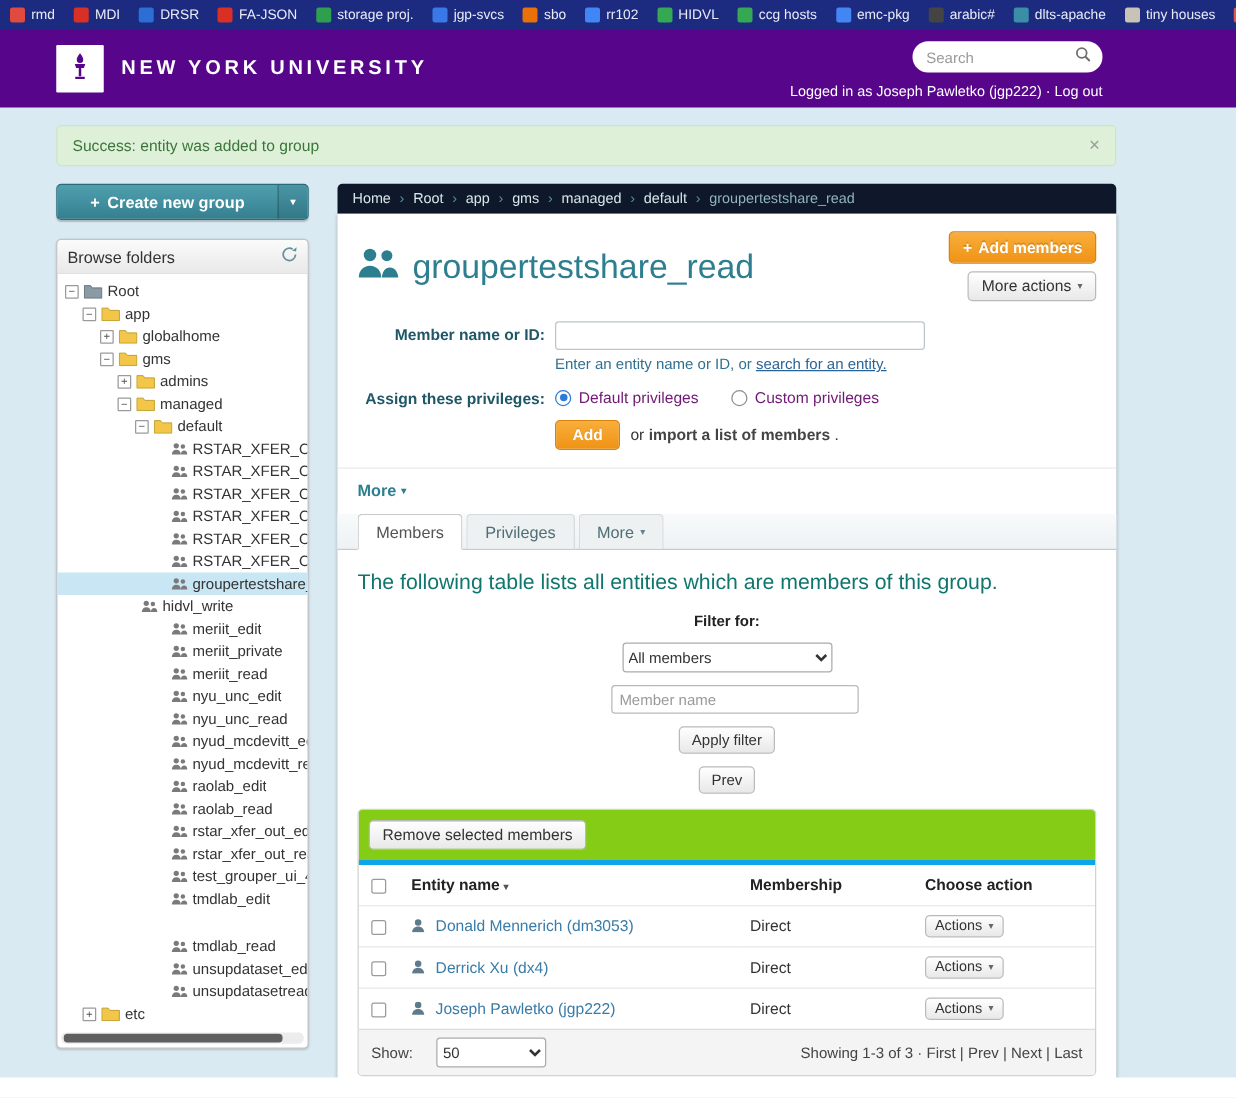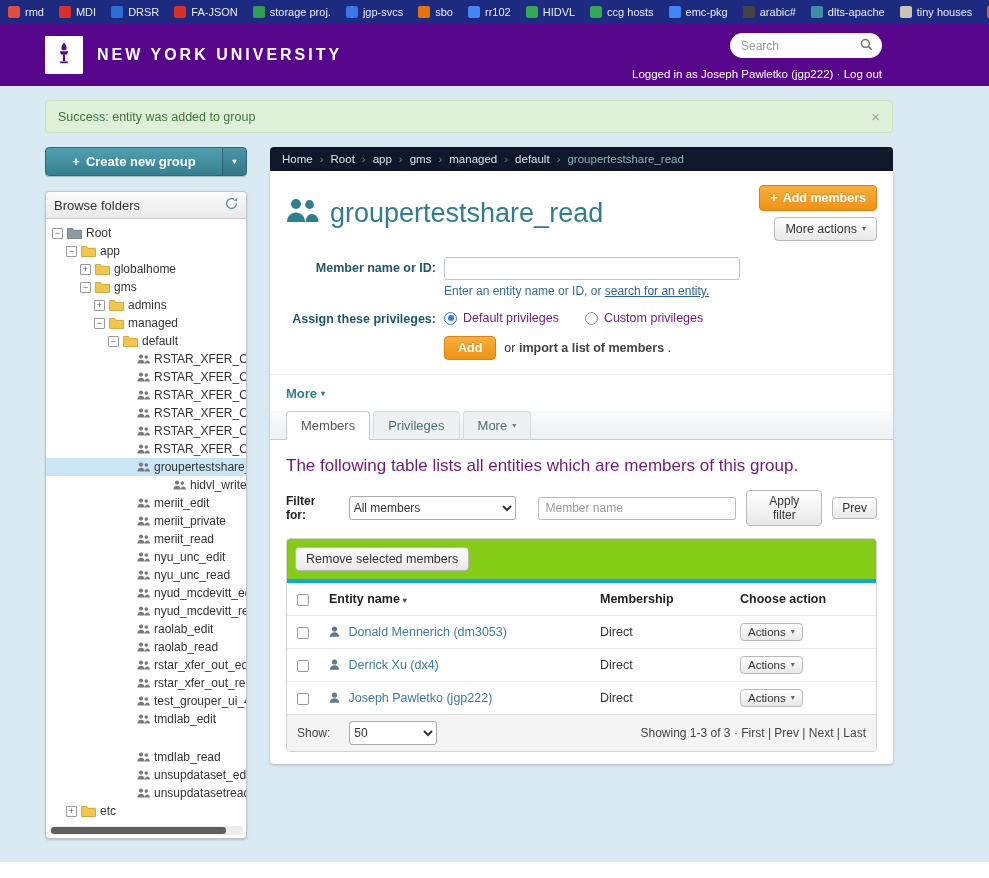--- a/index.html
+++ b/index.html
@@ -111,24 +111,24 @@
 
   
   .tabs { margin-top: 9px; padding-left: 16px; display: flex; gap: 3px; border-bottom: 1px solid #c9c9c9;
     background: linear-gradient(#f8fafb, #eef2f4); }
   .tab { padding: 6px 14px; font-size: 13px; color: #4f6e77; background: #edf1f2;
     border: 1px solid #d5dcde; border-radius: 4px 4px 0 0; margin-bottom: -1px;
     border-bottom: 1px solid #c9c9c9; display: inline-flex; gap: 5px; align-items: center; cursor: pointer; }
   .tab.active { background: #fff; border: 1px solid #c9c9c9; border-bottom: 1px solid #fff; color: #555; }
   .tab .caret { color: #64828a; }
 
-  .lead { padding: 16px 16px 4px; font-size: 17px; color: #701a75; }
-
-  
-  .filter-row { display: flex; align-items: center; gap: 10px; padding: 10px 16px 2px; font-size: 12px; color: #222; }
+  .lead { padding: 16px 16px 4px; font-size: 17px; color: #0f766e; }
+
+  
+  .filter-row { display: flex; align-items: center; gap: 10px; padding: 10px 16px 2px; font-size: 12px; color: #222; flex-direction: column; }
   .filter-label { font-weight: bold; }
   select { font-size: 12px; height: 24px; border: 1px solid #ababab; border-radius: 3px; background: #fff; color: #333; }
   .sel-type { width: 168px; }
   .filter-input { width: 198px; height: 23px; border: 1px solid #b9b9b9; border-radius: 3px; padding: 0 6px;
     font-size: 12px; margin-left: 12px; color: #333; }
   .filter-input::placeholder { color: #9a9a9a; }
   .btn-small { padding: 3px 9px; font-size: 12px; }
 
   
   .members-panel { margin: 10px 16px 0; border: 1px solid #d2d2d2; border-radius: 4px; overflow: hidden; }
@@ -434,21 +434,21 @@
               <span class="ticon i-group">
                 <svg width="13" height="10" viewBox="0 0 13 10" fill="#7a7a7a">
                   <circle cx="4" cy="2.6" r="2.1"></circle>
                   <circle cx="9.3" cy="3.1" r="1.8"></circle>
                   <path d="M.4 9.6c0-2.3 1.6-3.9 3.7-3.9s3.6 1.6 3.6 3.9z"></path>
                   <path d="M7.6 9.6c.2-1.9 1.2-3.2 2.8-3.2 1.4 0 2.4 1.2 2.6 3.2z"></path>
                 </svg>
               </span>
               <span class="tlabel">groupertestshare_read</span>
             </div>
-            <div class="titem group" style="padding-left: 112px;">
+            <div class="titem group" style="padding-left: 52px;">
               <span class="tw"></span>
 
               <span class="ticon i-group">
                 <svg width="13" height="10" viewBox="0 0 13 10" fill="#7a7a7a">
                   <circle cx="4" cy="2.6" r="2.1"></circle>
                   <circle cx="9.3" cy="3.1" r="1.8"></circle>
                   <path d="M.4 9.6c0-2.3 1.6-3.9 3.7-3.9s3.6 1.6 3.6 3.9z"></path>
                   <path d="M7.6 9.6c.2-1.9 1.2-3.2 2.8-3.2 1.4 0 2.4 1.2 2.6 3.2z"></path>
                 </svg>
               </span>

